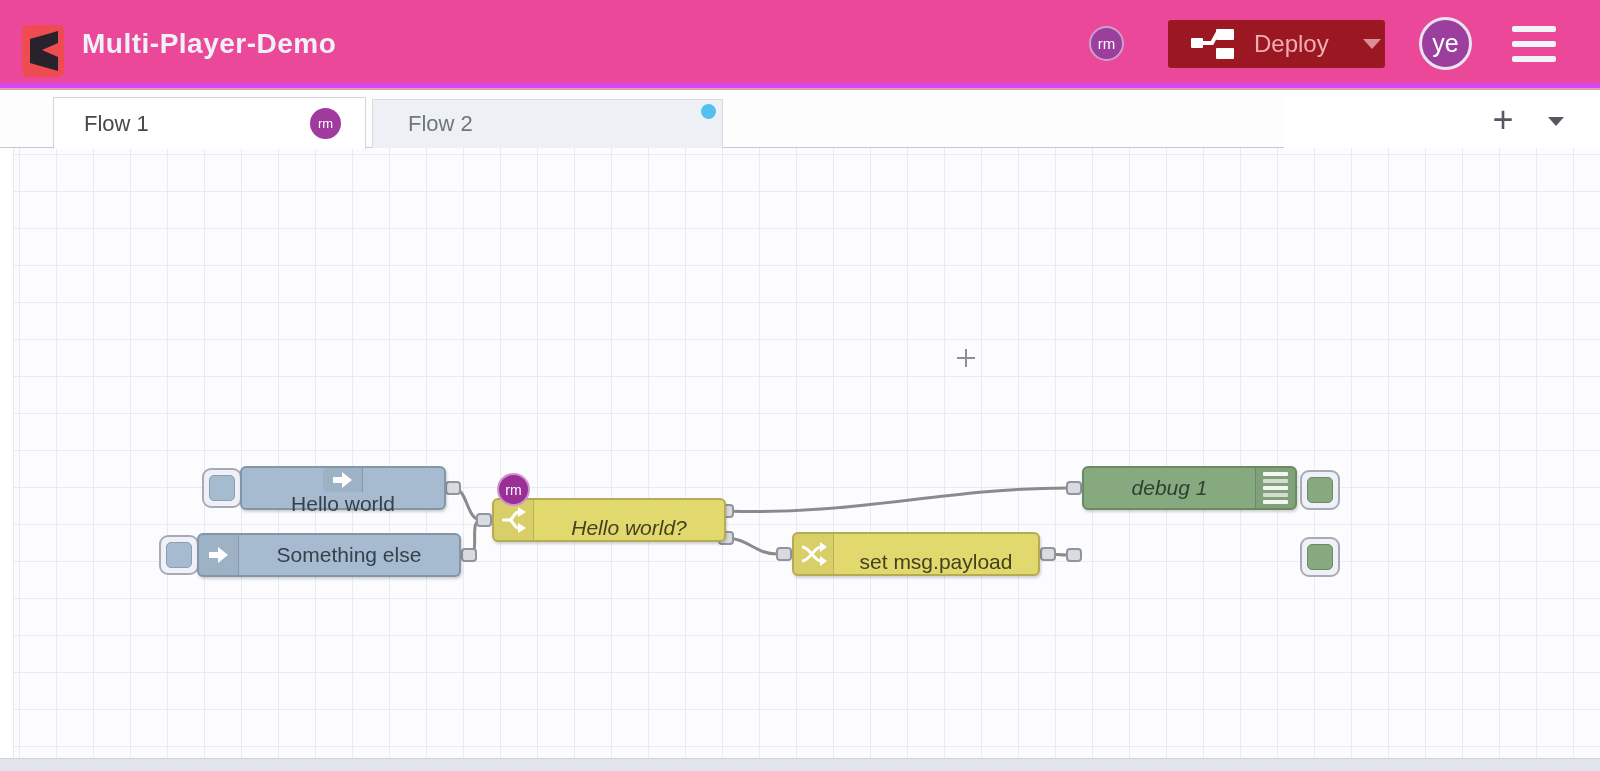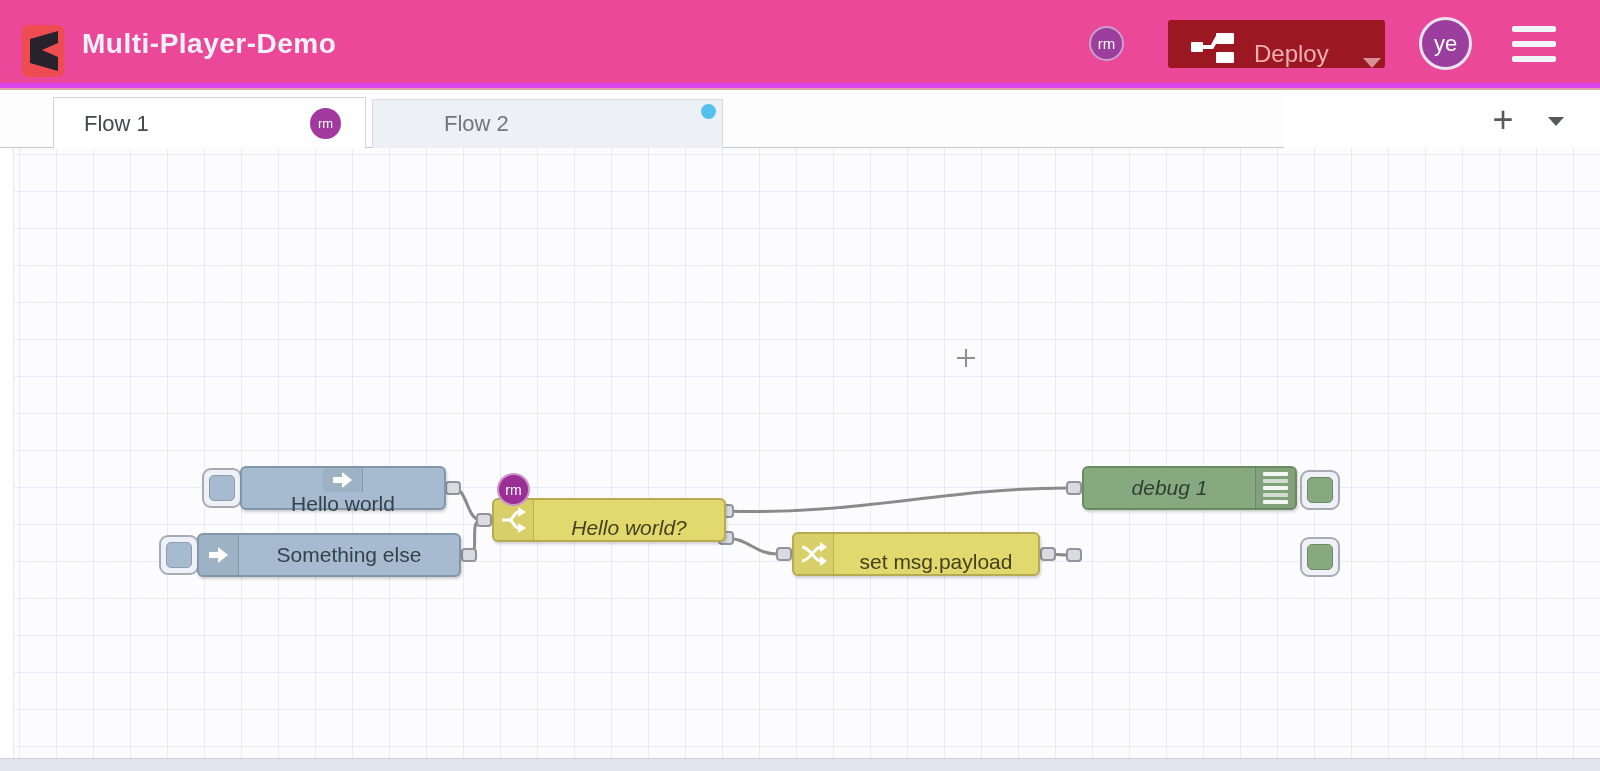--- a/index.html
+++ b/index.html
@@ -15,44 +15,44 @@
   .logo { position:absolute; left:22px; top:25px; width:42px; height:52px;
           background:#ee4c50; border-radius:6px; overflow:hidden; }
   .logo svg { position:absolute; left:0; top:0; }
   .app-title { position:absolute; left:82px; top:0; height:88px; line-height:88px;
                color:#eef2f6; font-size:28px; font-weight:700; letter-spacing:0.5px; }
   .avatar { border-radius:50%; color:#fff; display:flex; align-items:center;
             justify-content:center; background:#9c3e9e; }
   .avatar-rm-header { position:absolute; left:1089px; top:26px; width:35px; height:35px;
             border:2px solid #c9a0cc; font-size:15px; }
   .avatar-ye { position:absolute; left:1419px; top:17px; width:53px; height:53px;
-            border:3px solid #e9e2ef; font-size:22px; }
+            border:3px solid #e9e2ef; font-size:25px; }
   .deploy-btn { position:absolute; left:1168px; top:20px; width:217px; height:48px;
-            background:#9b1722; border-radius:3px; display:flex; align-items:flex-end;
+            background:#9b1722; border-radius:3px; display:flex; align-items:center;
             cursor:pointer; }
   .deploy-btn .dicon { margin-left:22px; }
   .deploy-label { color:#f0adb3; font-size:24px; margin-left:18px; }
   .deploy-caret { width:0; height:0; margin-left:34px; border-left:9px solid transparent;
             border-right:9px solid transparent; border-top:10px solid #d88f96; }
   .hamburger { position:absolute; left:1512px; top:26px; width:44px; height:36px;
             display:flex; flex-direction:column; justify-content:space-between; cursor:pointer; }
   .hamburger span { display:block; width:44px; height:6px; background:#f2f5f7; border-radius:2px; }
 
   
   .tabbar { position:absolute; left:0; top:95px; width:1284px; height:53px;
             background:#fdfdfe; border-bottom:1px solid #c6c9d1; }
   .tab { position:absolute; display:flex; align-items:center; cursor:pointer; }
   .tab-active { left:53px; top:2px; width:313px; height:52px; background:#fff;
             border:1px solid #d2d5db; border-bottom:none; z-index:2; }
   .tab-active .tab-label { margin-left:30px; color:#45494e; font-size:22px; }
   .tab-badge { position:absolute; right:24px; top:10px; width:31px; height:31px;
             background:#a13a9e; border-radius:50%; color:#fff; font-size:13px;
             display:flex; align-items:center; justify-content:center; }
   .tab-inactive { left:372px; top:4px; width:351px; height:50px; background:#edf0f5;
-            border:1px solid #d8dbe1;padding-left:36px; }
+            border:1px solid #d8dbe1; }
   .tab-inactive .tab-label { margin-left:35px; color:#70767d; font-size:22px; }
   .tab-dot { position:absolute; right:6px; top:4px; width:15px; height:15px;
             border-radius:50%; background:#53c0ee; }
   .tab-add { position:absolute; left:1482px; top:0; width:42px; height:52px;
             color:#55585e; font-size:36px; font-weight:400; text-align:center;
             line-height:50px; cursor:pointer; }
   .tab-list-caret { position:absolute; left:1548px; top:22px; width:0; height:0;
             border-left:8px solid transparent; border-right:8px solid transparent;
             border-top:9px solid #55585e; cursor:pointer; }
 

